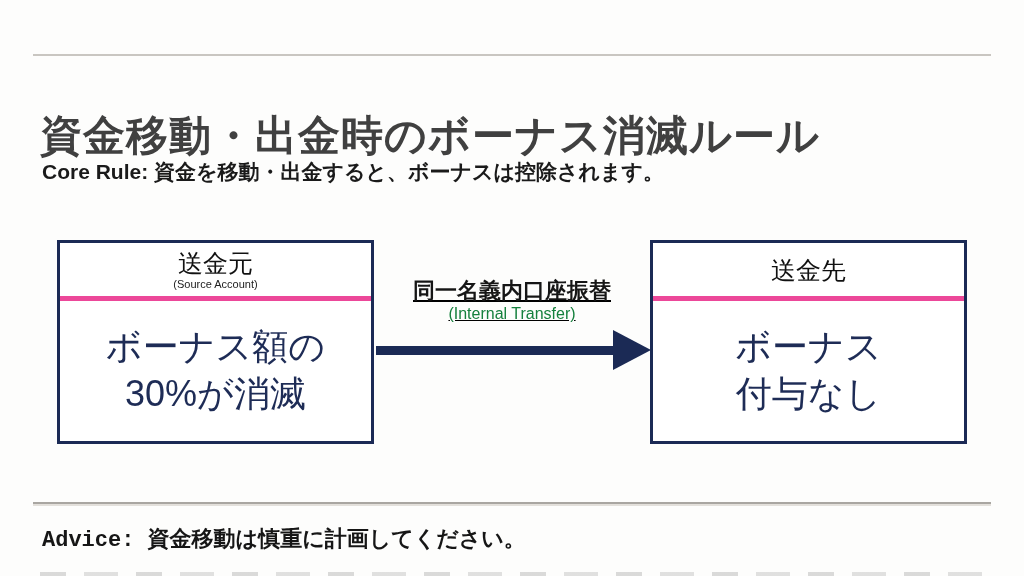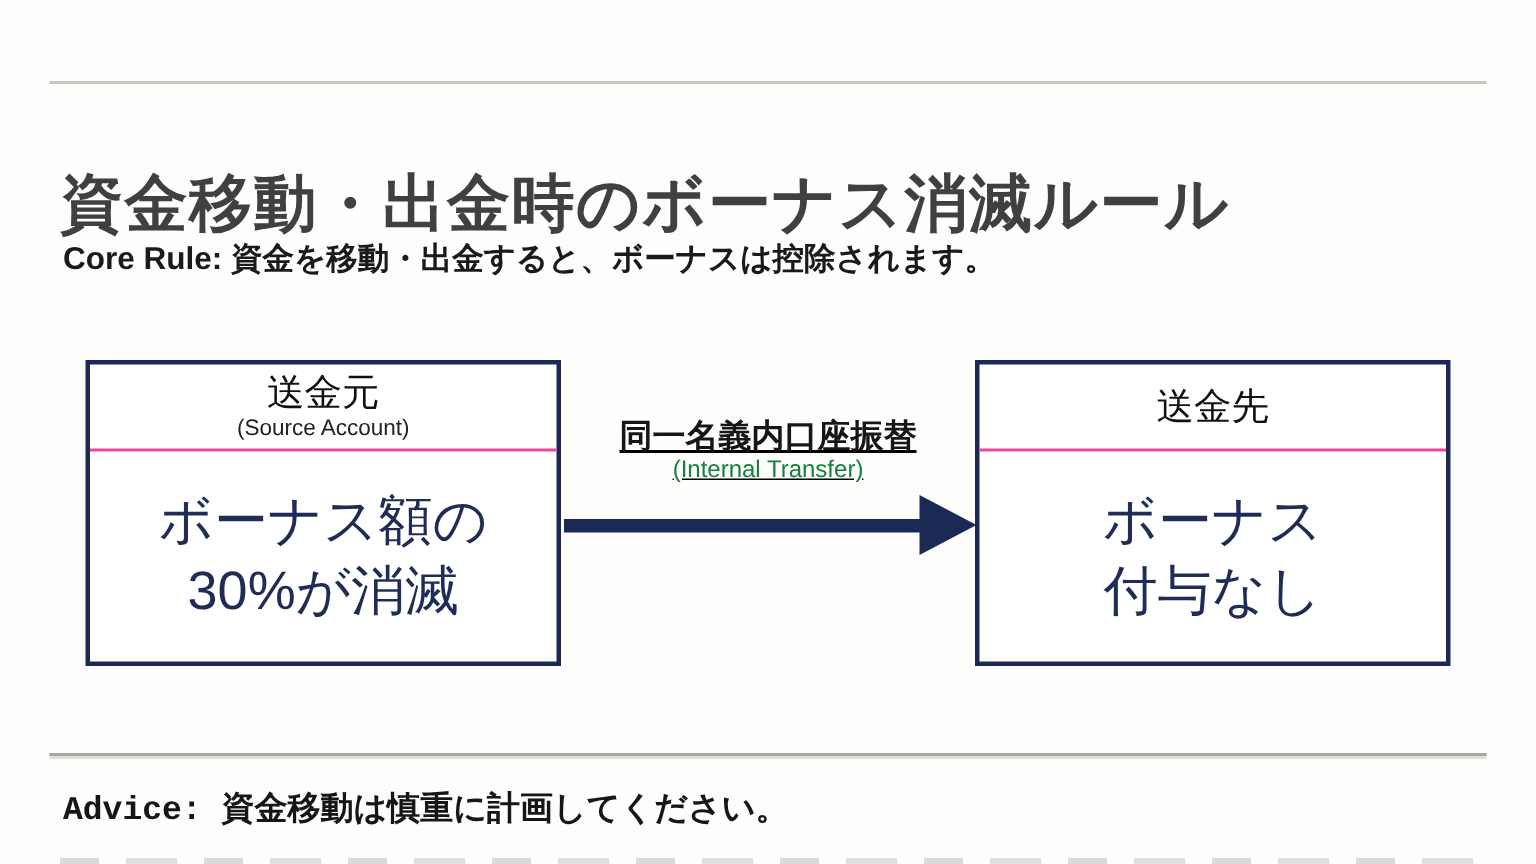--- a/index.html
+++ b/index.html
@@ -59,35 +59,35 @@
     border: 3px solid #1b2a55;
     background: #ffffff;
     display: flex;
     flex-direction: column;
   }
   .box-source { left: 57px; }
   .box-destination { left: 650px; }
 
   .box-header {
     height: 58px;
-    border-bottom: 2px solid #ec4899;
+    border-bottom: 5px solid #ec4899;
     display: flex;
     flex-direction: column;
     align-items: center;
     justify-content: center;
     padding-top: 2px;
   }
   .box-header .jp {
     font-size: 25px;
     font-weight: 500;
     color: #111111;
     line-height: 1.1;
   }
   .box-header .en {
-    font-size: 15px;
+    font-size: 11px;
     font-weight: 400;
     color: #222222;
     line-height: 1.2;
   }
 
   .box-body {
     flex: 1;
     display: flex;
     align-items: center;
     justify-content: center;

